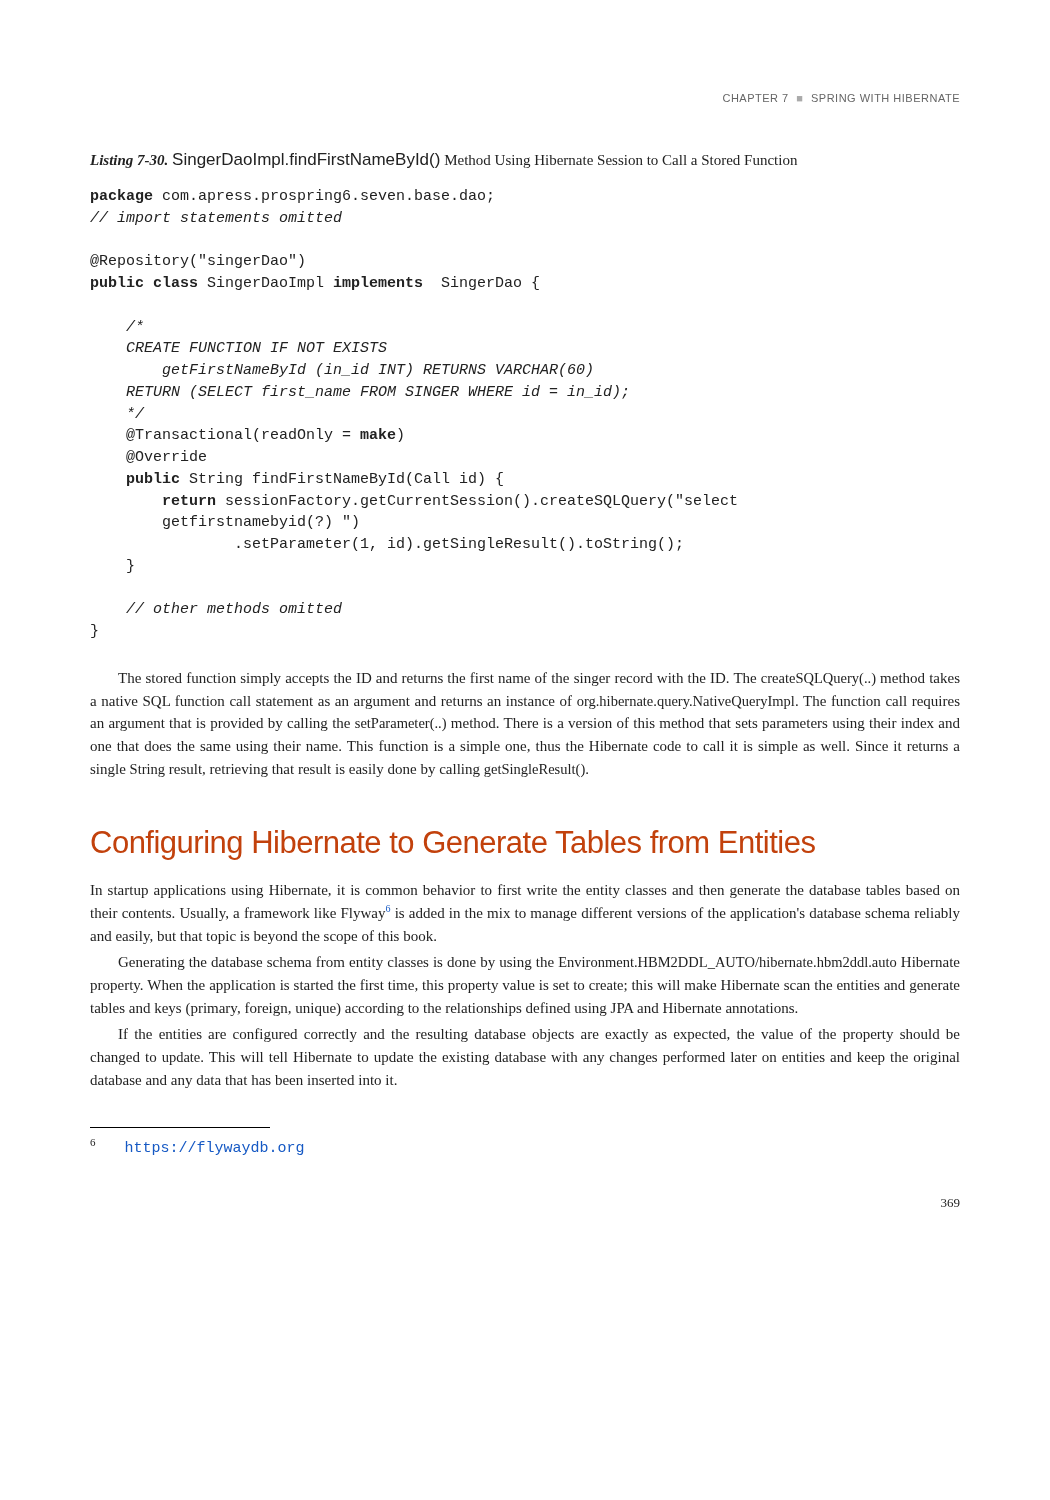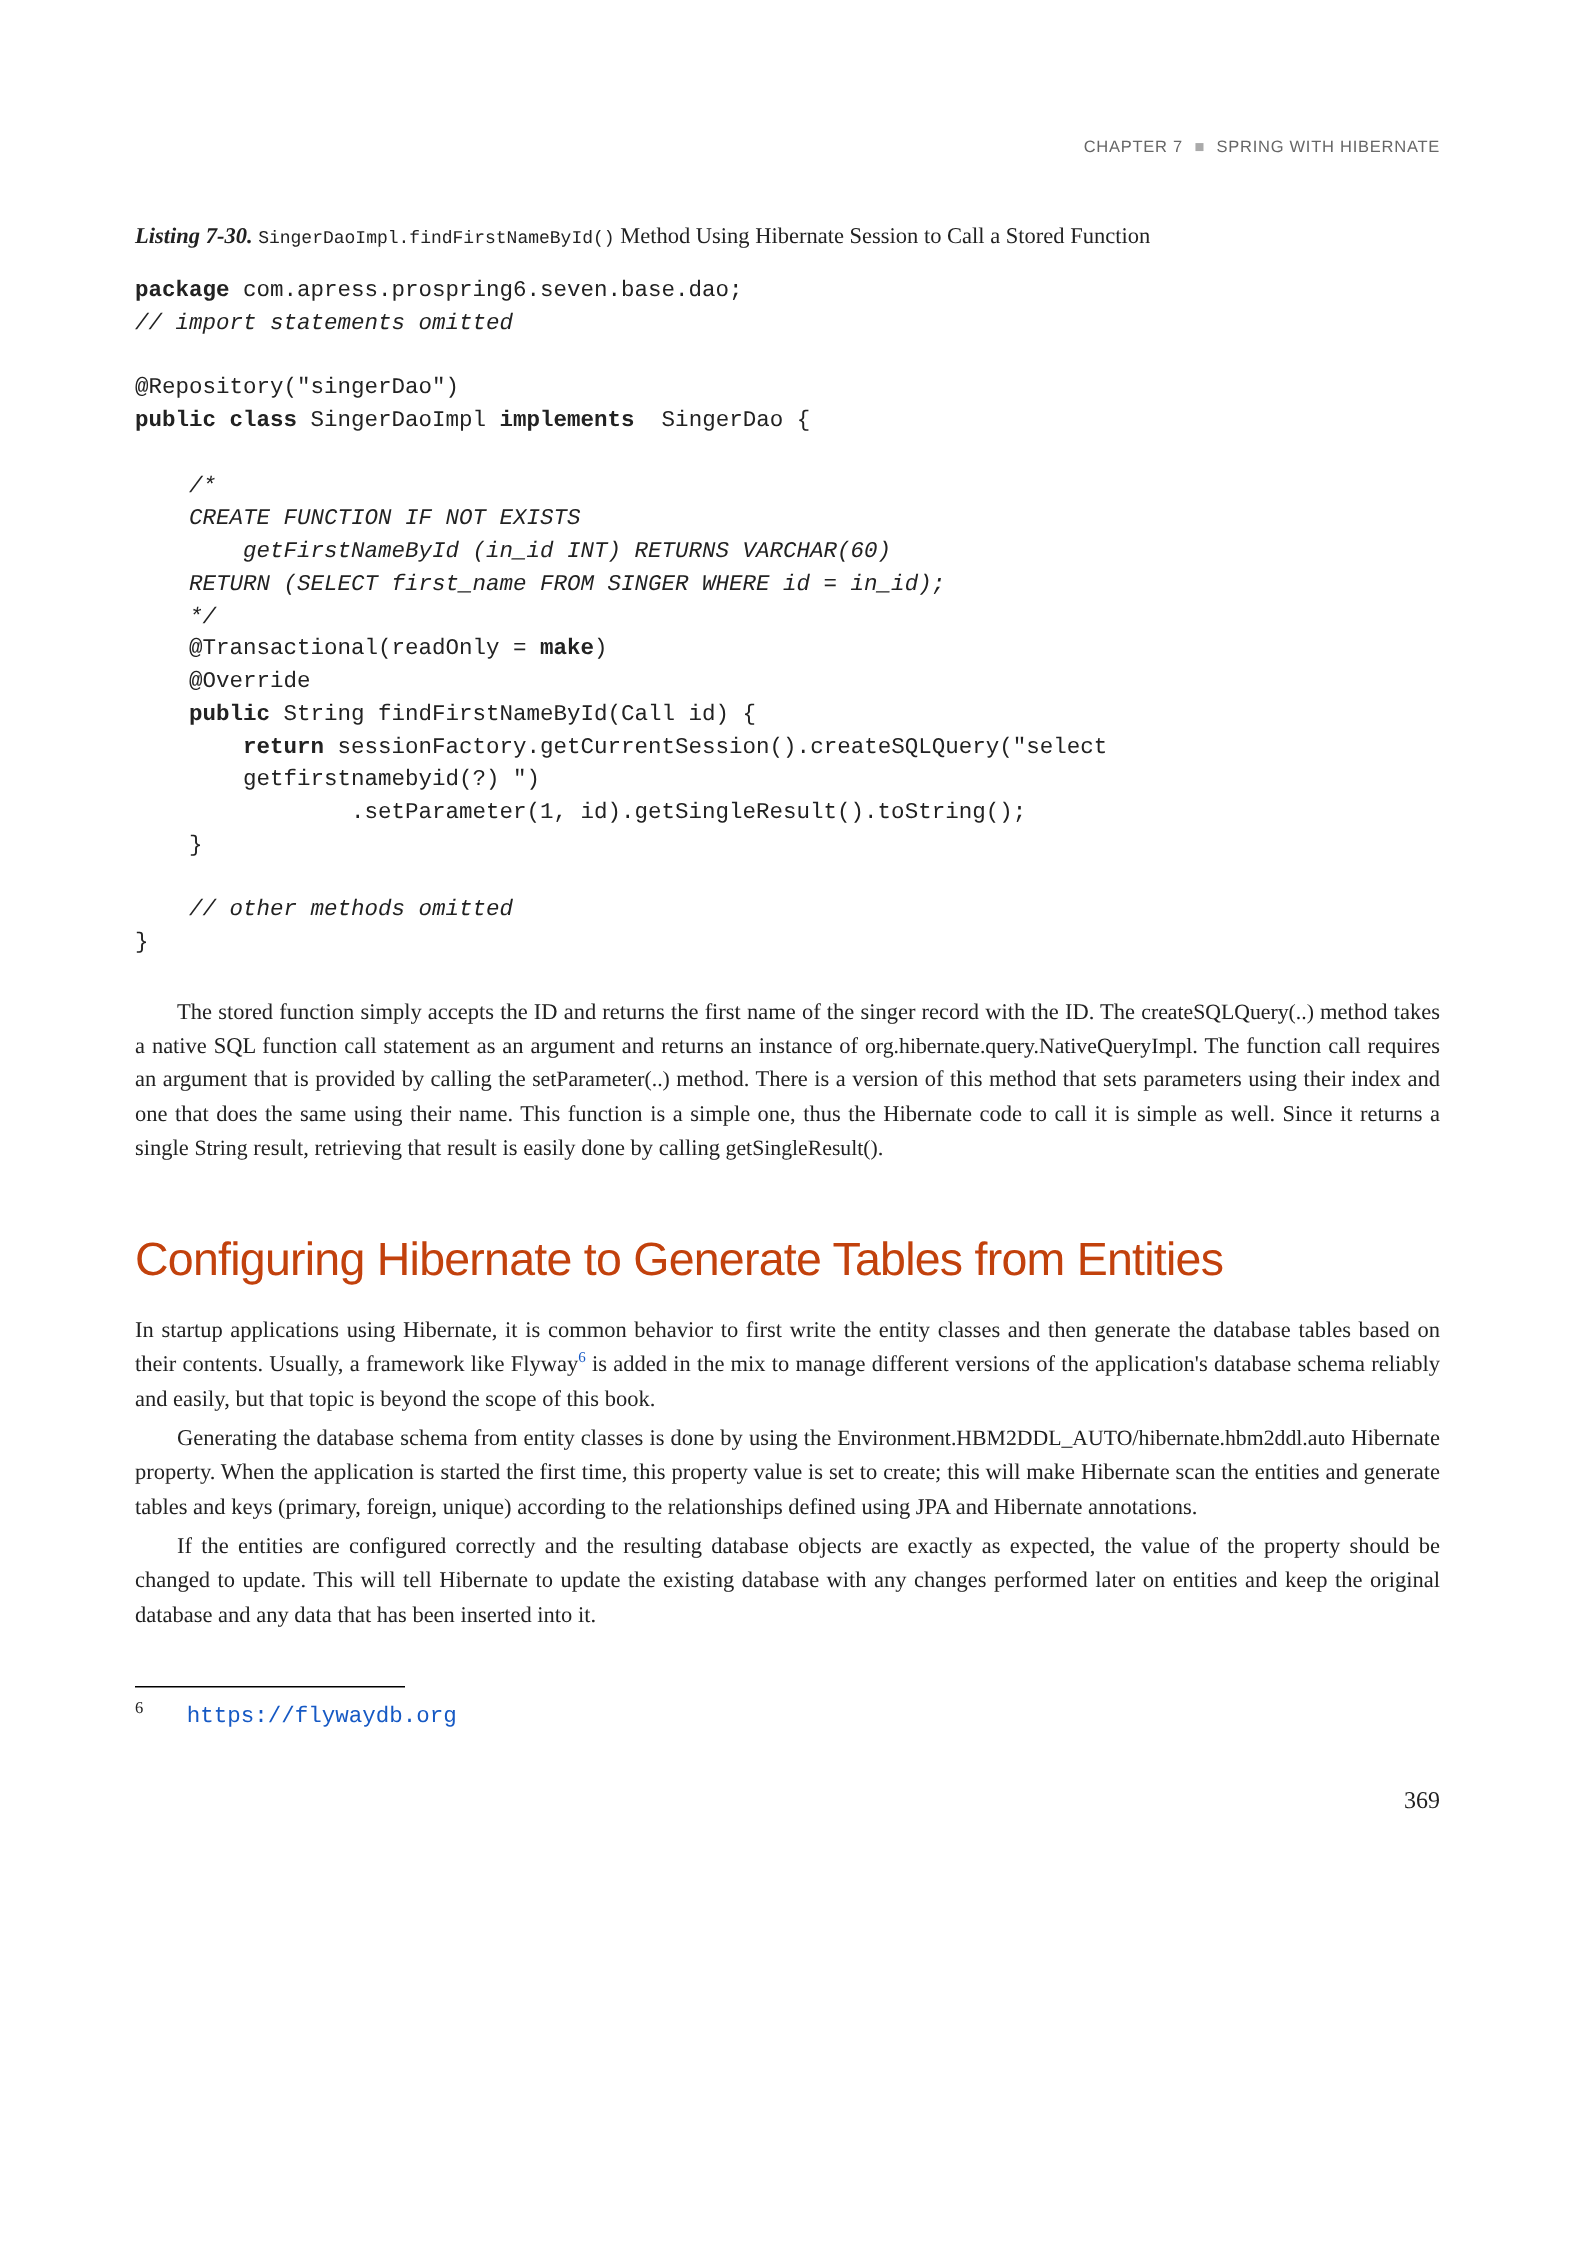--- a/index.html
+++ b/index.html
@@ -23,22 +23,22 @@
     margin-bottom: 40px;
   }
   .chapter-num { color: #666; }
   .square { color: #aaa; margin: 0 4px; }
   .listing-caption {
     font-size: 15px;
     margin-bottom: 14px;
   }
   .listing-caption strong { font-style: italic; font-weight: bold; margin-top: 35px; }
   .listing-caption .method-signature {
-    font-family: Liberation Mono, monospace;
-    font-size: 12px;
+    font-family: Liberation Sans, sans-serif;
+    font-size: 17px;
   }
   pre.code {
     font-family: "Courier New", Courier, monospace;
     font-size: 15px;
     line-height: 1.45;
     white-space: pre;
     margin: 0 0 24px 0;
   }
   .kw { font-weight: bold; }
   .comment { font-style: italic; color: #222; }
@@ -72,21 +72,21 @@
   }
   .footnote sup {
     font-family: "Palatino Linotype", Georgia, serif;
     font-size: 11px;
     vertical-align: super;
     margin-right: 2px;
   }
   .footnote a { color: #1659c4; text-decoration: none; padding-left: 27px; }
   .pagenum {
     text-align: right;
-    font-size: 16px;
+    font-size: 13px;
     margin-top: 32px;
     color: #222;
   }
   sup.fnmark { font-size: 10px; color: #1659c4; }
 </style>
 </head>
 <body>
 
 <div class="running-header">
   <span class="chapter-num">CHAPTER 7</span>

